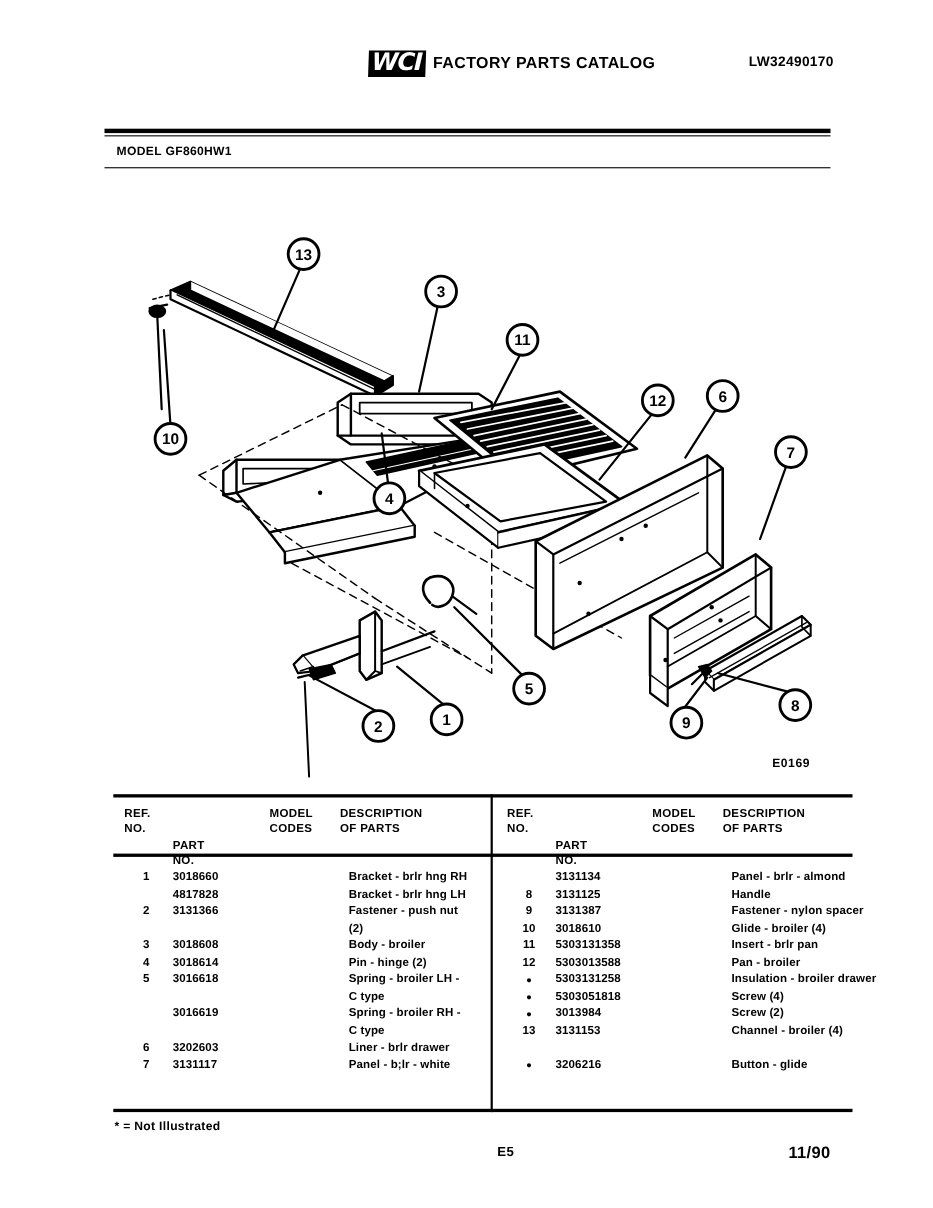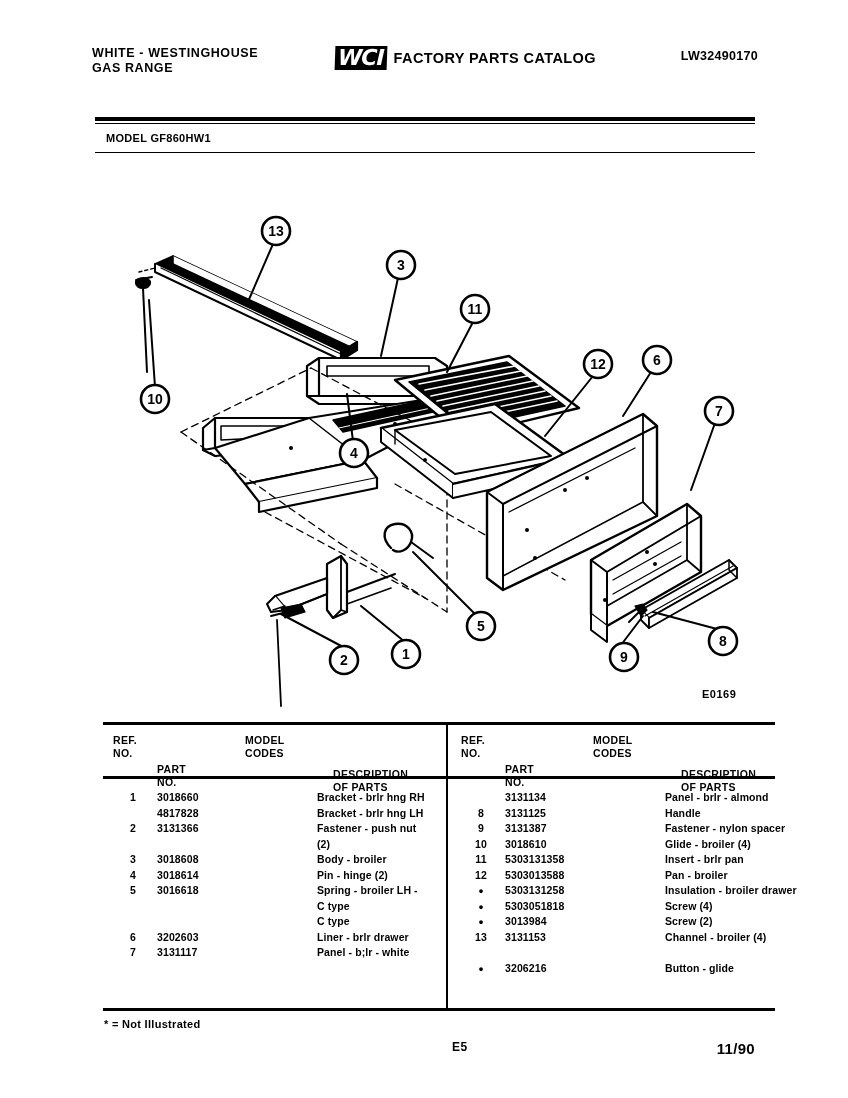--- a/index.html
+++ b/index.html
@@ -174,21 +174,21 @@
     position: absolute;
     font-size: 10.5px;
     font-weight: bold;
     letter-spacing: 0.3px;
     line-height: 13px;
     white-space: pre-line;
   }
   .th.c-ref  { left: 8px;   top: 0; }
   .th.c-part { left: 52px;  top: 12px; margin-top: 17px; }
   .th.c-code { left: 140px; top: 0; }
-  .th.c-desc { left: 228px; top: 0; margin-top: 34px; }
+  .th.c-desc { left: 204px; top: 0; }
   .rows {
     position: absolute;
     top: 68px;
     left: 0;
     width: 340px;
   }
   .row {
     position: relative;
     height: 15.5px;
   }
@@ -236,22 +236,20 @@
     font-weight: bold;
     font-family: "Liberation Sans", sans-serif;
   }
 </style>
 </head>
 <body>
 
 <div class="page">
 
   <div class="header">
-    <div class="brand">WHITE - WESTINGHOUSE
-GAS RANGE</div>
     <div class="wci-block">
       <span class="wci-logo">WCI</span>
       <span class="wci-title">FACTORY PARTS CATALOG</span>
     </div>
     <div class="catalog-no">LW32490170</div>
   </div>
 
   <div class="hdr-rule"></div>
   <div class="hdr-rule2"></div>
   <div class="model-line">MODEL GF860HW1</div>
@@ -527,20 +525,24 @@
           </div>
           <div class="row">
             <div class="cell c-ref">5</div>
             <div class="cell c-part">3016618</div>
             <div class="cell c-desc">Spring - broiler LH -</div>
           </div>
           <div class="row">
             <div class="cell c-desc">C type</div>
           </div>
           <div class="row">
+            <div class="cell c-part">3016619</div>
+            <div class="cell c-desc">Spring - broiler RH -</div>
+          </div>
+          <div class="row">
             <div class="cell c-desc">C type</div>
           </div>
           <div class="row">
             <div class="cell c-ref">6</div>
             <div class="cell c-part">3202603</div>
             <div class="cell c-desc">Liner - brlr drawer</div>
           </div>
           <div class="row">
             <div class="cell c-ref">7</div>
             <div class="cell c-part">3131117</div>

